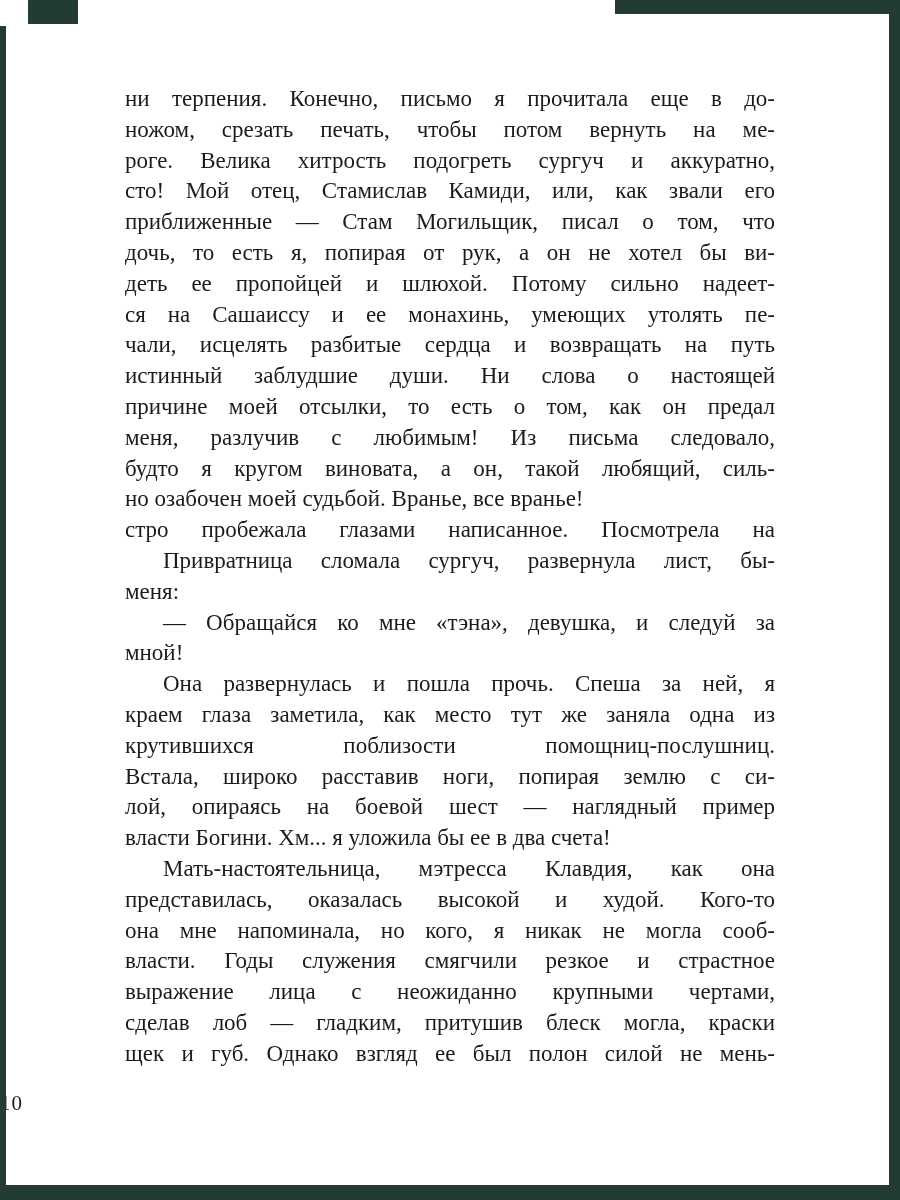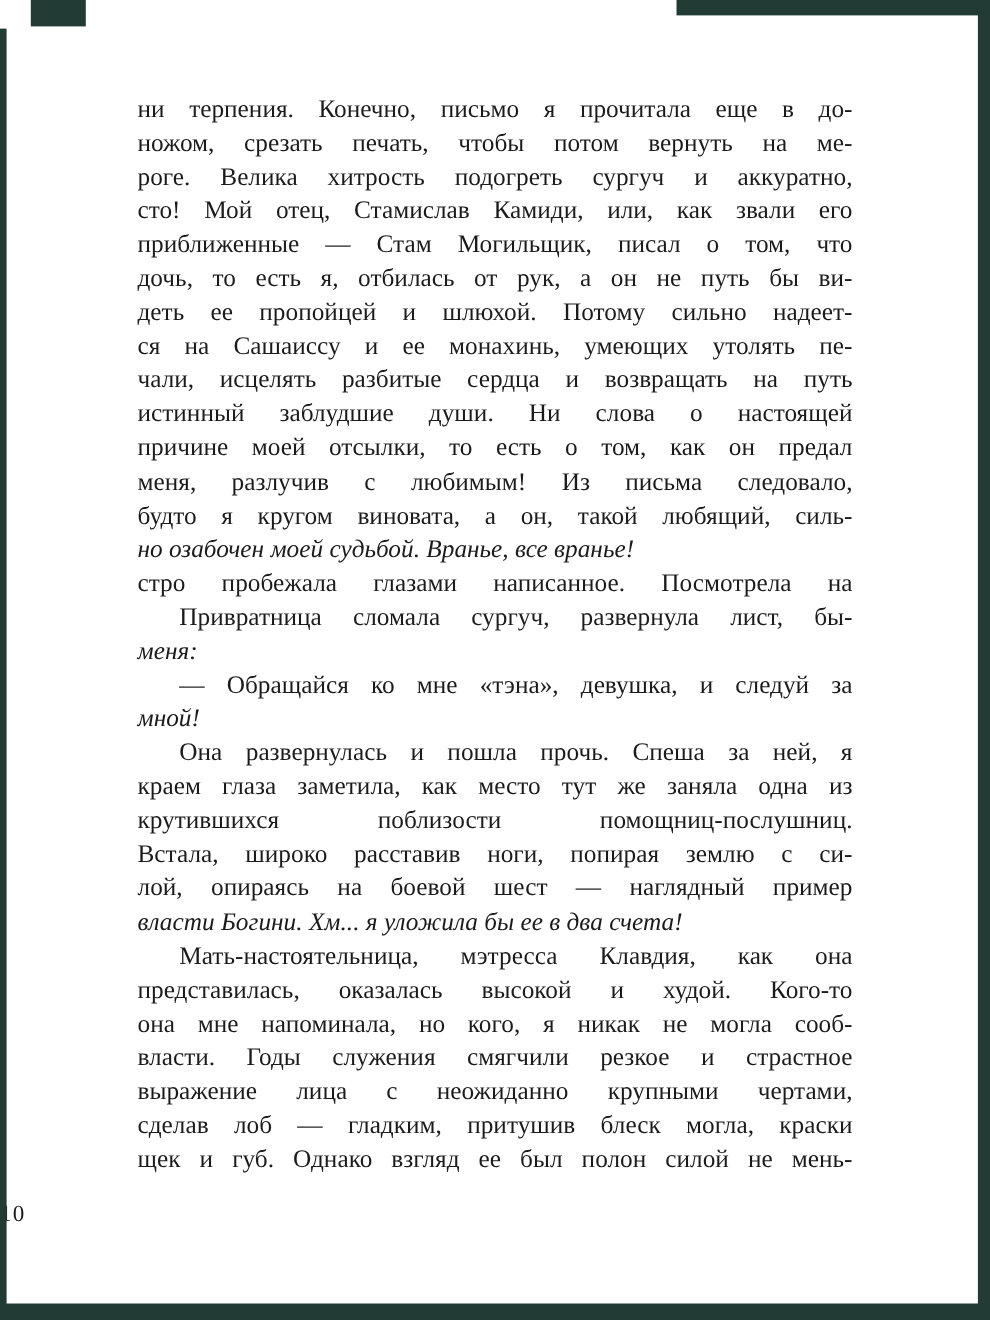--- a/index.html
+++ b/index.html
@@ -25,21 +25,20 @@
     font-size: 23px;
     line-height: 30.8px;
   }
   .line {
     text-align: justify;
     text-align-last: justify;
     white-space: normal;
   }
   .line.end {
     text-align-last: left;
-    font-style: italic;
   }
   .line.indent {
     text-indent: 38px;
   }
   
   .pagenum {
     position: absolute;
     left: 0;
     top: 1091px;
     width: 900px;
@@ -63,21 +62,21 @@
 <body>
 
 <div class="stage">
 
   <div class="textblock">
       <div class="line">ни терпения. Конечно, письмо я прочитала еще в до-</div>
       <div class="line">ножом, срезать печать, чтобы потом вернуть на ме-</div>
       <div class="line">роге. Велика хитрость подогреть сургуч и аккуратно,</div>
       <div class="line">сто! Мой отец, Стамислав Камиди, или, как звали его</div>
       <div class="line">приближенные — Стам Могильщик, писал о том, что</div>
-      <div class="line">дочь, то есть я, отбилась от рук, а он не путь бы ви-</div>
+      <div class="line">дочь, то есть я, попирая от рук, а он не хотел бы ви-</div>
       <div class="line">деть ее пропойцей и шлюхой. Потому сильно надеет-</div>
       <div class="line">ся на Сашаиссу и ее монахинь, умеющих утолять пе-</div>
       <div class="line">чали, исцелять разбитые сердца и возвращать на путь</div>
       <div class="line">истинный заблудшие души. Ни слова о настоящей</div>
       <div class="line">причине моей отсылки, то есть о том, как он предал</div>
       <div class="line">меня, разлучив с любимым! Из письма следовало,</div>
       <div class="line">будто я кругом виновата, а он, такой любящий, силь-</div>
       <div class="line end">но озабочен моей судьбой. Вранье, все вранье!</div>
       <div class="line">стро пробежала глазами написанное. Посмотрела на</div>
       <div class="line indent">Привратница сломала сургуч, развернула лист, бы-</div>

